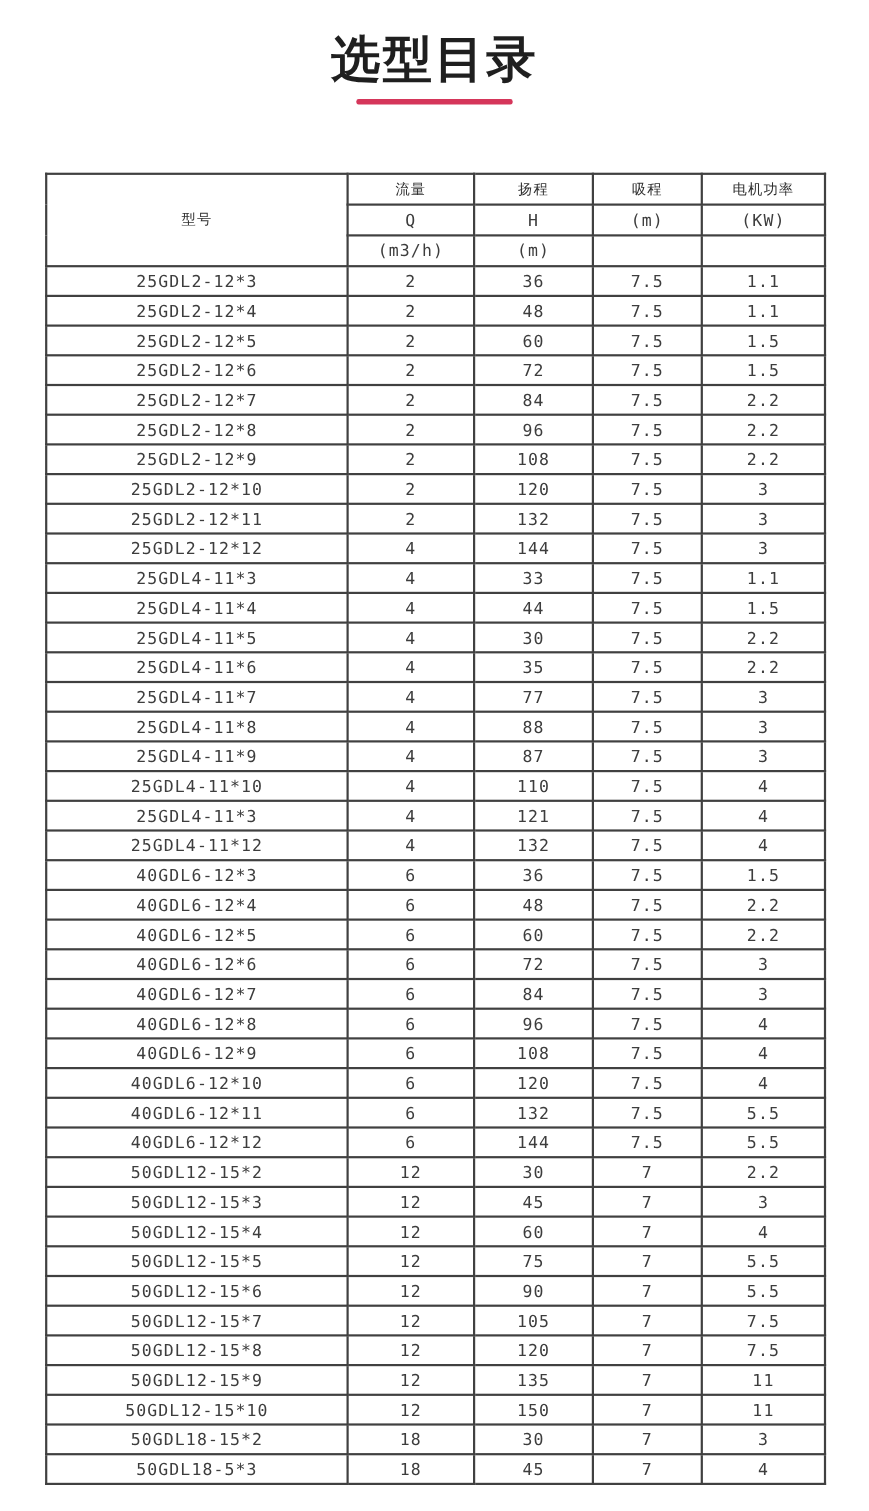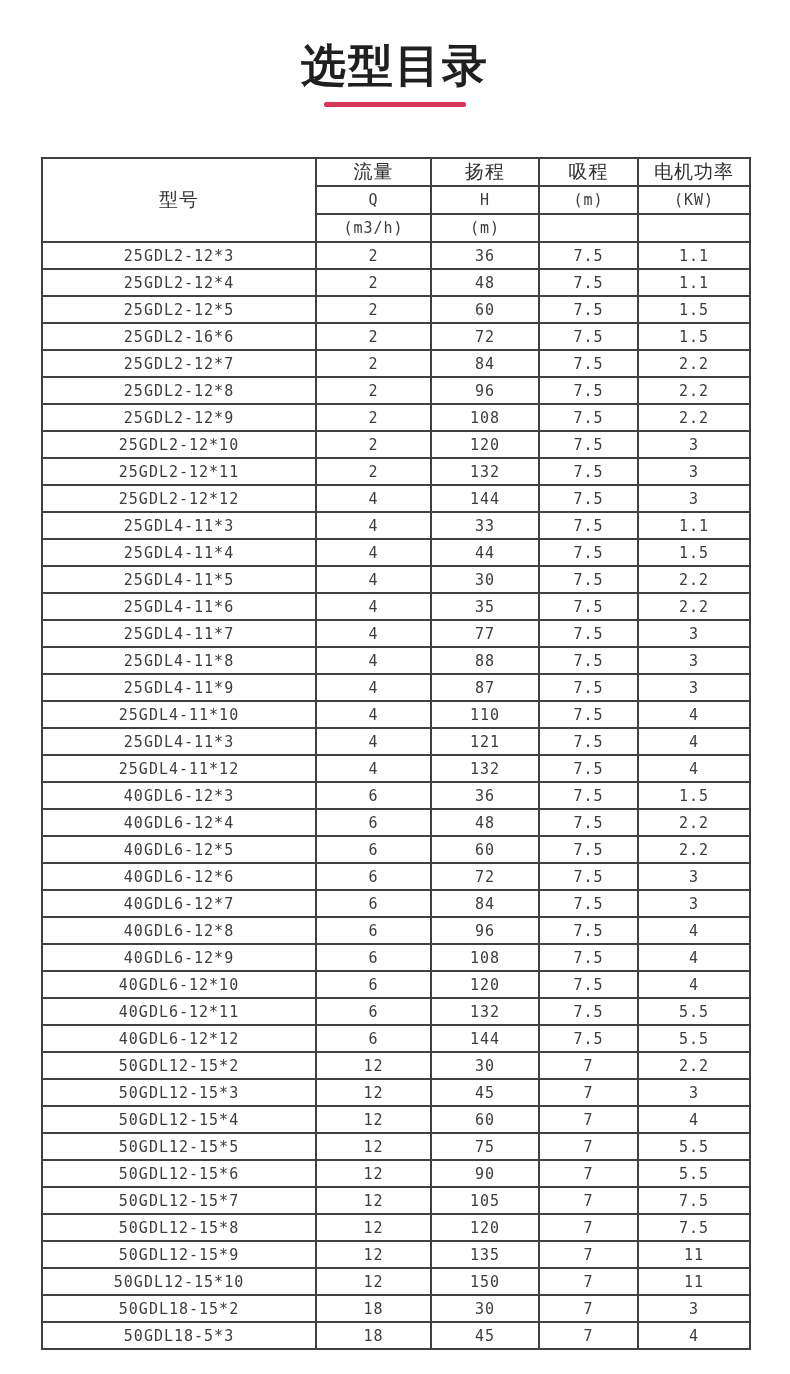--- a/index.html
+++ b/index.html
@@ -8,21 +8,21 @@
     background: #ffffff;
   }
   body {
     position: relative;
     width: 790px;
     height: 1374px;
     overflow: hidden;
     font-family: "Liberation Sans", sans-serif;
   }
   .title-block {
-    padding-top: 40px;
+    padding-top: 28px;
     text-align: center;
   }
   .page-title {
     margin: 0;
     font-size: 45px;
     line-height: 52px;
     font-weight: 700;
     letter-spacing: 2px;
     color: #1f1f1f;
     font-family: "Liberation Sans", sans-serif;
@@ -47,21 +47,21 @@
     text-align: center;
     vertical-align: middle;
     font-weight: normal;
     white-space: nowrap;
     overflow: hidden;
   }
   .spec-table thead tr { height: 28px; }
   .spec-table tbody tr { height: 27px; }
   .cjk {
     font-family: "Liberation Sans", sans-serif;
-    font-size: 19px;
+    font-size: 13px;
     color: #303030;
     letter-spacing: 1px;
   }
   .mono, .spec-table tbody td {
     font-family: "DejaVu Sans Mono", monospace;
     font-size: 15px;
     color: #3d3d3d;
     letter-spacing: 1px;
   }
 </style>
@@ -118,21 +118,21 @@
         <td>1.1</td>
       </tr>
       <tr>
         <td>25GDL2-12*5</td>
         <td>2</td>
         <td>60</td>
         <td>7.5</td>
         <td>1.5</td>
       </tr>
       <tr>
-        <td>25GDL2-16*6</td>
+        <td>25GDL2-12*6</td>
         <td>2</td>
         <td>72</td>
         <td>7.5</td>
         <td>1.5</td>
       </tr>
       <tr>
         <td>25GDL2-12*7</td>
         <td>2</td>
         <td>84</td>
         <td>7.5</td>

